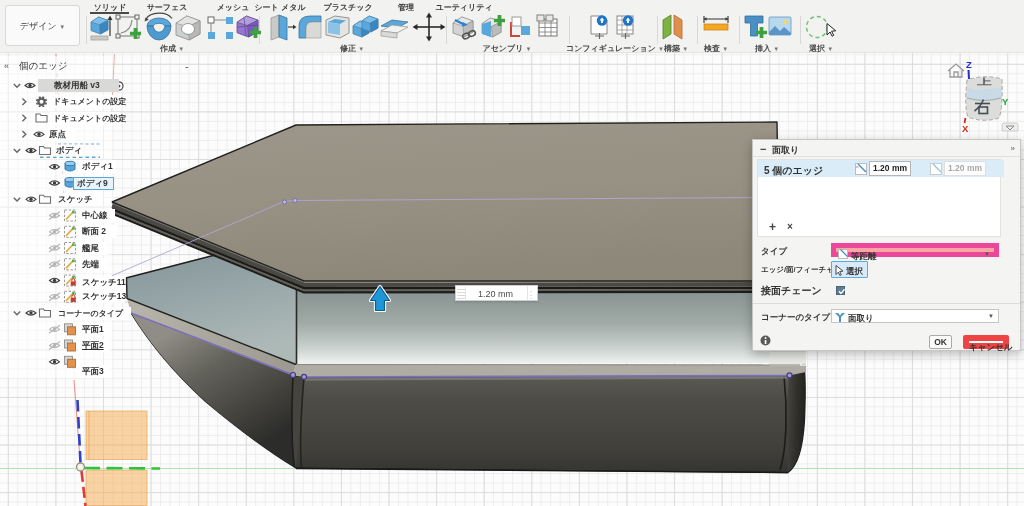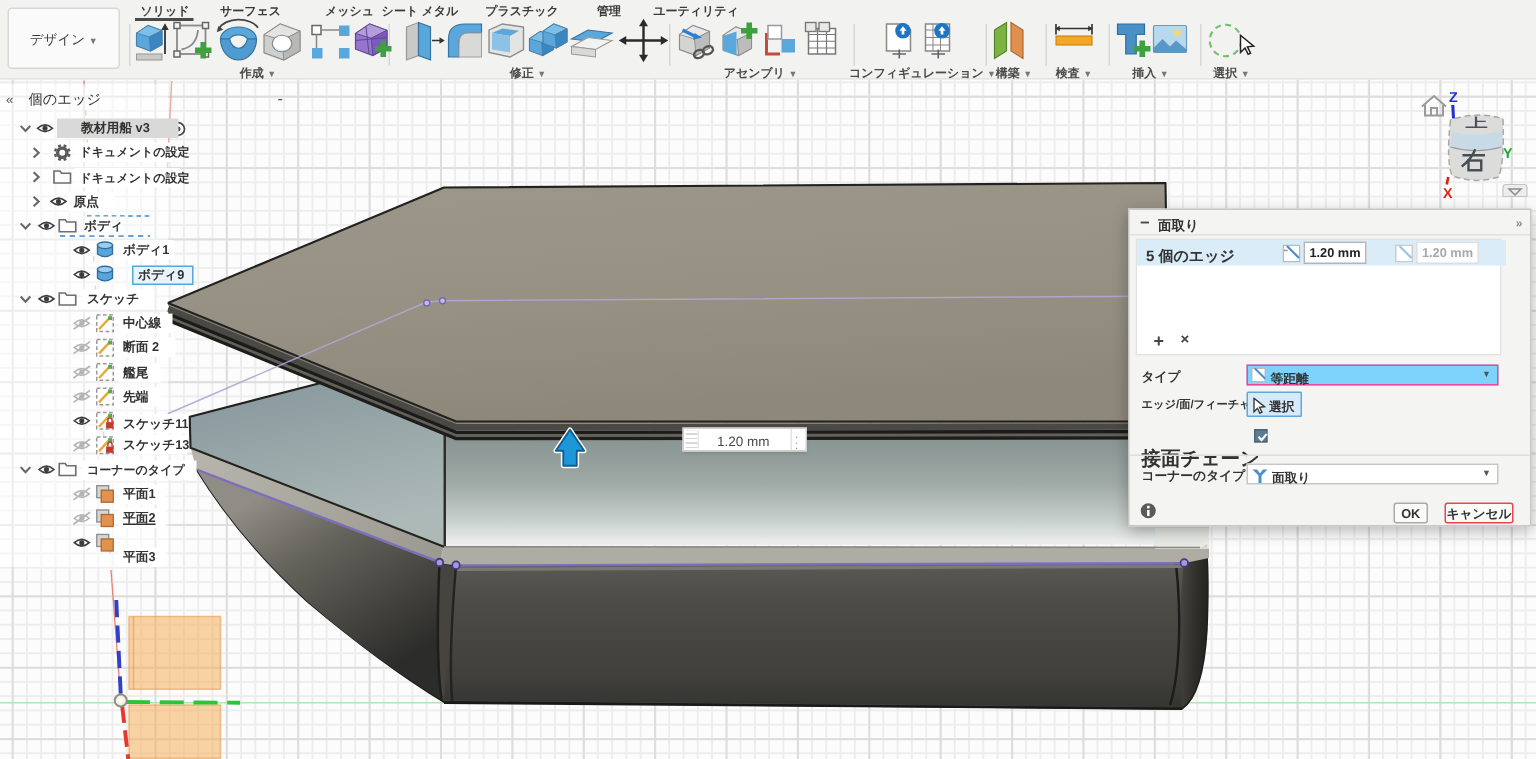--- a/index.html
+++ b/index.html
@@ -234,21 +234,21 @@
         <circle cx="54.5" cy="361.8" r="1.7" fill="#3c3c3c"></circle>
         <rect x="64.5" y="356.3" width="8" height="8" fill="#d6d6d4" stroke="#8e8e8c" stroke-width="0.9"></rect>
         <rect x="67.5" y="359.3" width="8" height="8" fill="#e2914f" stroke="#b06a30" stroke-width="0.9"></rect>
       </svg>
       <div class="lbl" style="left:38px;top:79.0px;width:81px;background:#d9d9d8;padding-left:16px">教材用船 v3</div>
       <div class="lbl" style="left:50px;top:95.3px;width:65px;font-size:8px">ドキュメントの設定</div>
       <div class="lbl" style="left:50px;top:111.5px;width:70px;font-size:8px">ドキュメントの設定</div>
       <div class="lbl" style="left:46px;top:127.8px;width:30px;">原点</div>
       <div class="lbl" style="left:53px;top:144.0px;width:30px;background:rgba(255,255,255,0.4)">ボディ</div>
       <div class="lbl" style="left:79px;top:160.3px;width:37px;">ボディ1</div>
-      <div class="lbl" style="left:88px;top:176.5px;width:41px;background:#e9f3fb;border:1px solid #57a7d9;line-height:11px">ボディ9</div>
+      <div class="lbl" style="left:73px;top:176.5px;width:41px;background:#e9f3fb;border:1px solid #57a7d9;line-height:11px">ボディ9</div>
       <div class="lbl" style="left:55px;top:192.8px;width:48px;">スケッチ</div>
       <div class="lbl" style="left:79px;top:209.0px;width:36px;">中心線</div>
       <div class="lbl" style="left:79px;top:225.3px;width:38px;">断面 2</div>
       <div class="lbl" style="left:79px;top:241.5px;width:28px;">艦尾</div>
       <div class="lbl" style="left:79px;top:257.8px;width:28px;">先端</div>
       <div class="lbl" style="left:79px;top:276px;width:46px;">スケッチ11</div>
       <div class="lbl" style="left:79px;top:290.3px;width:46px;">スケッチ13</div>
       <div class="lbl" style="left:55px;top:306.5px;width:76px;font-size:8px">コーナーのタイプ</div>
       <div class="lbl" style="left:79px;top:322.8px;width:31px;">平面1</div>
       <div class="lbl" style="left:79px;top:339.0px;width:31px;text-decoration:underline;">平面2</div>
@@ -434,50 +434,50 @@
   <svg class="abs" style="left:172px;top:2.5px" width="12" height="12">
             <rect x="0.5" y="0.5" width="11" height="11" fill="#fff" stroke="#ccc" stroke-width="1"></rect>
             <path d="M3,1 L11,9" stroke="#9cc4e4" stroke-width="1.5"></path>
           </svg>
   <div class="abs" style="left:186px;top:1px;width:42px;height:15px;background:#fdfdfd;border:1px solid #dedede;font-size:8.5px;color:#a8a8a8;text-align:center;line-height:13px">1.20 mm</div>
  </div>
  <div class="abs" style="left:11px;top:60px;font-size:12px;color:#444">+</div>
  <div class="abs" style="left:29px;top:61px;font-size:10px;color:#444">×</div>
 </div>
 <div class="abs" style="left:8px;top:106px;font-size:8.5px;color:#333">タイプ</div>
-<div class="abs" style="left:78px;top:102.5px;width:168px;height:14px;background:#7dd3fc;border:1px solid #ec4899">
+<div class="abs" style="left:78px;top:102.5px;width:168px;height:14px;background:#fca5a5;border:5px solid #ec4899">
  <svg class="abs" style="left:2px;top:1.5px" width="10" height="10">
           <rect x="0.5" y="0.5" width="9" height="9" fill="#fff" stroke="#bbb" stroke-width="1"></rect>
           <path d="M2.5,0.5 L9.5,7.5" stroke="#4a90c4" stroke-width="1.3"></path>
         </svg>
  <div class="abs" style="left:15px;top:3px;font-size:8.5px;color:#333">等距離</div>
  <div class="abs" style="right:4px;top:3px;font-size:6px;color:#555">▼</div>
 </div>
 <div class="abs" style="left:8px;top:125px;font-size:7.5px;color:#333">エッジ/面/フィーチャ</div>
 <div class="abs" style="left:78px;top:121px;width:37px;height:17px;background:#d6eaf8;border:1.5px solid #5ea9d9;border-radius:1px">
  <svg class="abs" style="left:3px;top:2.5px" width="9" height="11">
           <path d="M1,0.5 l0,9 l2.3,-2.3 l1.6,3.3 l1.4,-0.7 l-1.6,-3.3 l3.3,-0.4 Z" fill="#fff" stroke="#333" stroke-width="0.9"></path>
         </svg>
  <div class="abs" style="left:14px;top:3.5px;font-size:8.5px;color:#333">選択</div>
 </div>
-<div class="abs" style="left:8px;top:157px;font-size:13px;color:#333">接面チェーン</div>
+<div class="abs" style="left:8px;top:144px;font-size:10px;color:#333">接面チェーン</div>
 <div class="abs" style="left:83px;top:145.5px;width:9px;height:9px;background:#5f7d92;border:1px solid #4a6478">
  <svg class="abs" style="left:0.5px;top:1px" width="8" height="7">
           <path d="M1,3.2 l2,2.2 l3.5,-4.2" stroke="#fff" stroke-width="1.4" fill="none"></path>
         </svg>
 </div>
 <div class="abs" style="left:0;top:163px;width:267px;height:1px;background:#ddddDC"></div>
 <div class="abs" style="left:8px;top:172px;font-size:8.5px;color:#333">コーナーのタイプ</div>
 <div class="abs" style="left:78px;top:169px;width:168px;height:14px;background:#fff;border:1px solid #c6c6c5">
  <svg class="abs" style="left:2px;top:1.5px" width="11" height="11">
           <path d="M1,1 L5,5 L5,10 L7,10 L7,5 L11,1 L8,1 L6,3.5 L4,1 Z" fill="#4a90c4"></path>
         </svg>
  <div class="abs" style="left:16px;top:3px;font-size:8.5px;color:#333">面取り</div>
  <div class="abs" style="right:4px;top:3px;font-size:6px;color:#555">▼</div>
 </div>
 <svg class="abs" style="left:7px;top:195px" width="12" height="12">
         <circle cx="5.5" cy="5.5" r="5" fill="#5a5a58"></circle>
         <rect x="4.7" y="2.2" width="1.7" height="1.7" fill="#fff"></rect>
         <rect x="4.7" y="5" width="1.7" height="4" fill="#fff"></rect>
       </svg>
 <div class="abs" style="left:176px;top:195px;width:23px;height:14px;background:#fbfbfa;border:1px solid #aaaaa9;border-radius:2px;font-size:8.5px;color:#333;text-align:center;line-height:12px">OK</div>
-<div class="abs" style="left:210px;top:195px;width:46px;height:14px;background:#fbfbfa;border:1px solid #ef4444;border-radius:2px;font-size:8.5px;color:#333;text-align:center;line-height:12px">キャンセル</div>
+<div class="abs" style="left:210px;top:195px;width:46px;height:14px;background:#fbfbfa;border:6px solid #ef4444;border-radius:2px;font-size:8.5px;color:#333;text-align:center;line-height:12px">キャンセル</div>
     </div>
 </div>
 </body></html>

